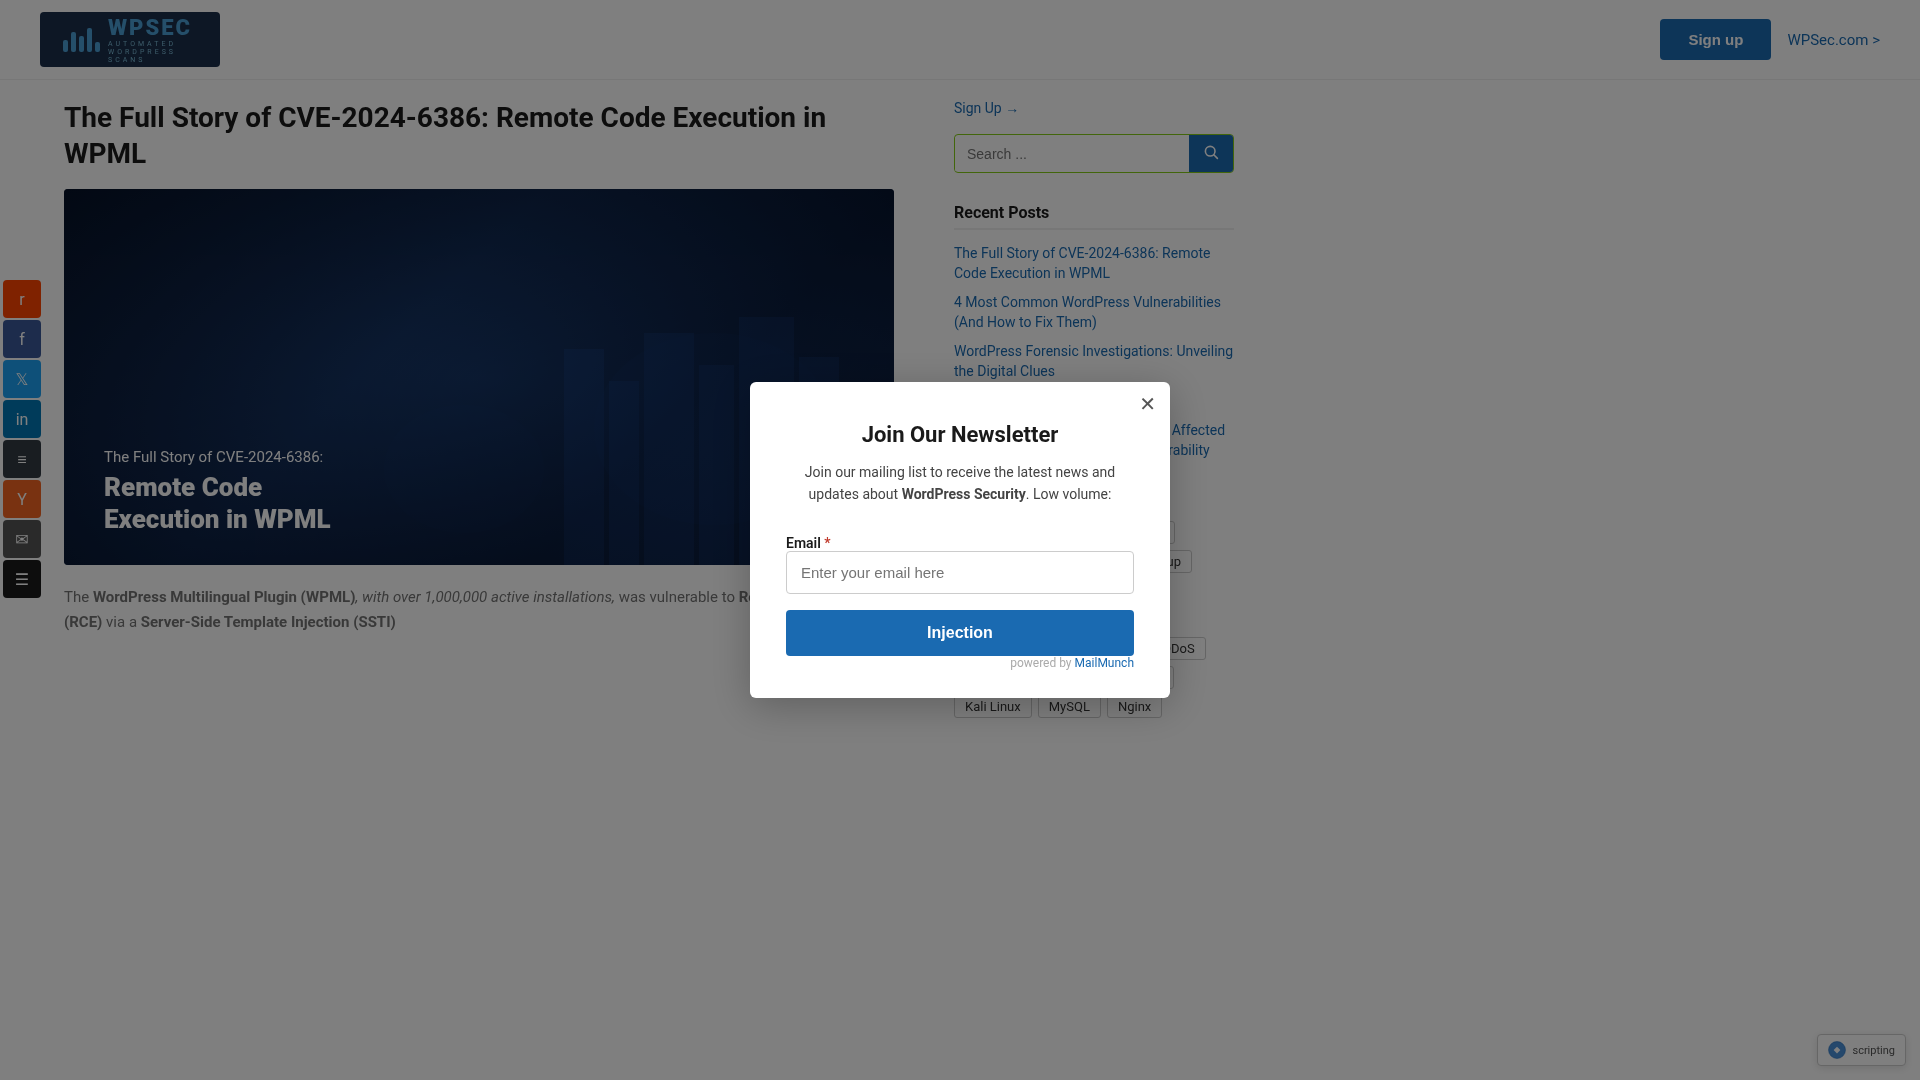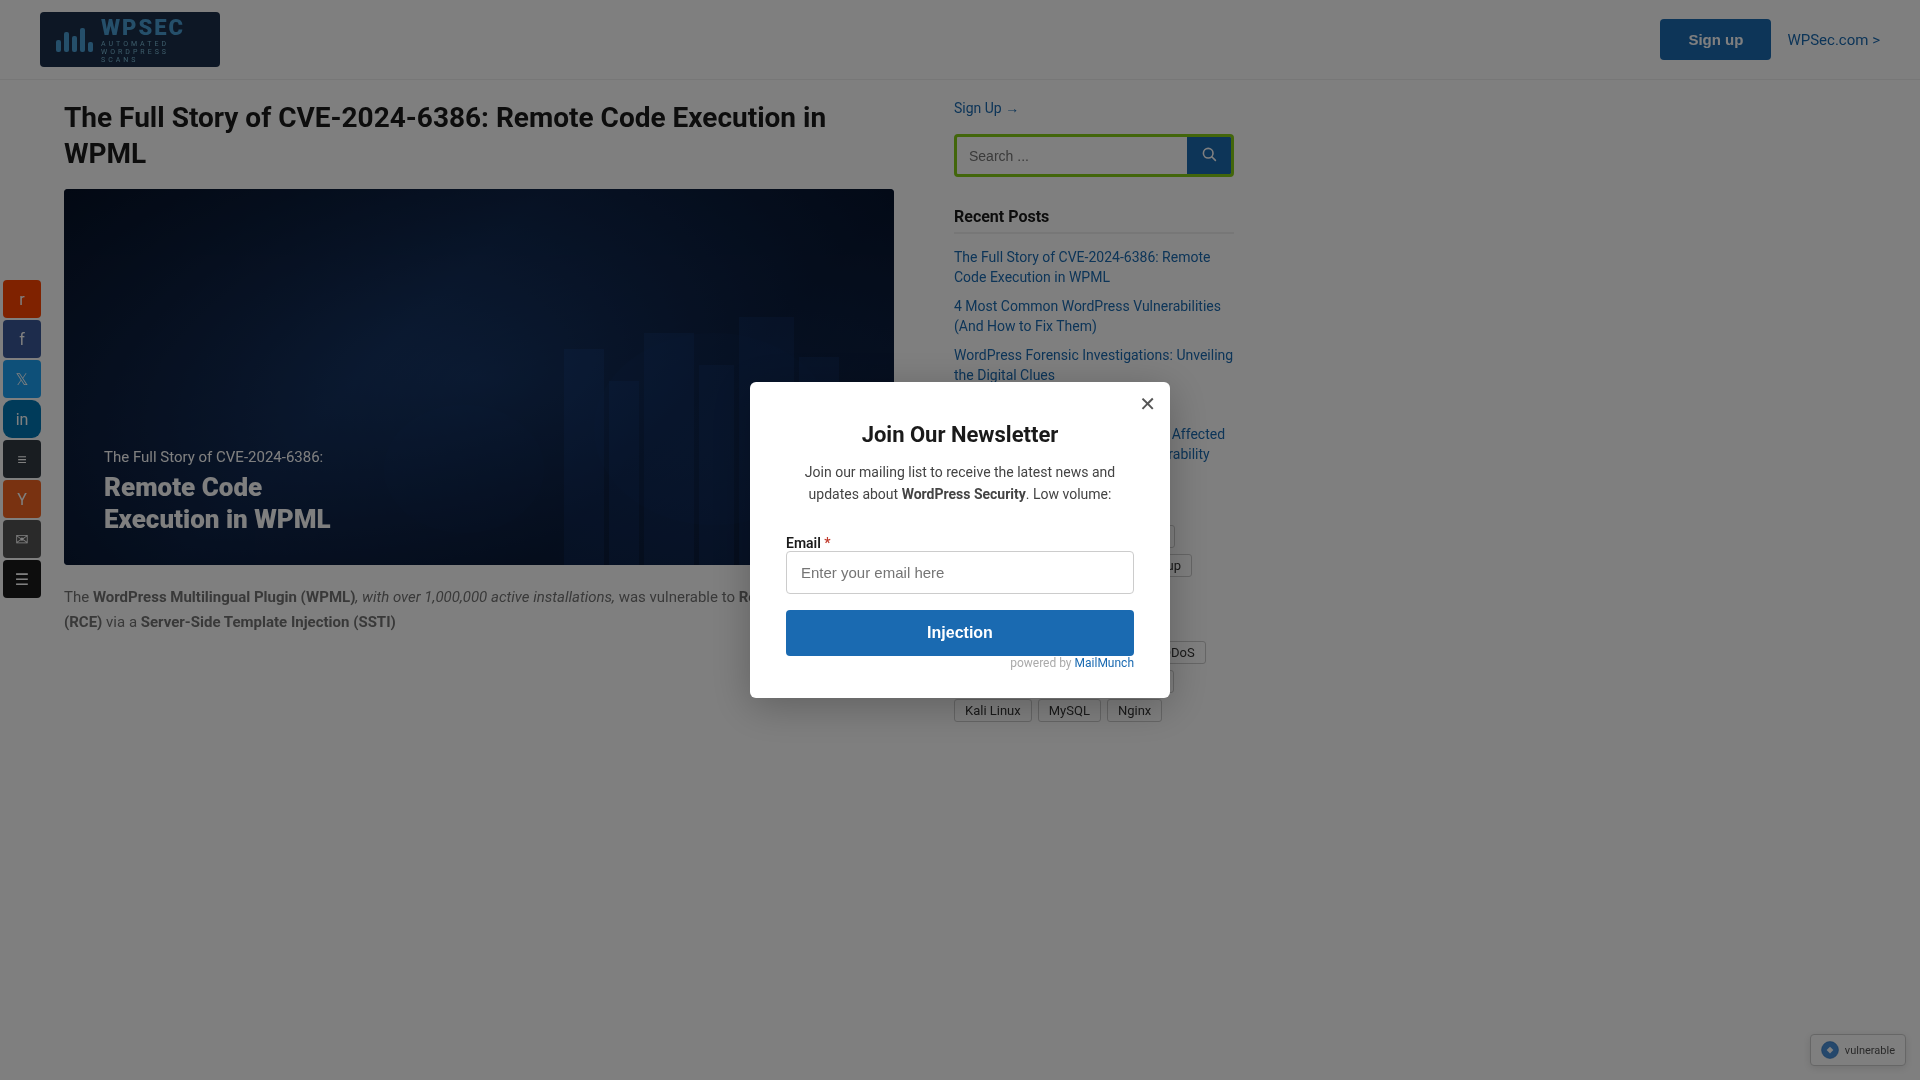--- a/index.html
+++ b/index.html
@@ -7,21 +7,21 @@
 
     
     .site-header {
       display: flex; align-items: center; justify-content: space-between;
       padding: 12px 40px; border-bottom: 1px solid #eee;
     }
     .site-logo { display: flex; align-items: center; gap: 8px; }
     .logo-graphic {
       width: 180px; height: 55px; background: #1a2e4a;
       display: flex; align-items: center; justify-content: center;
-      border-radius: 4px; padding: 6px 16px;
+      border-radius: 4px; padding: 6px 23px;
     }
     .logo-bars { display: flex; gap: 3px; align-items: flex-end; margin-right: 8px; }
     .logo-bar { background: #4a9fd4; width: 5px; border-radius: 2px; }
     .logo-bar:nth-child(1) { height: 12px; }
     .logo-bar:nth-child(2) { height: 20px; }
     .logo-bar:nth-child(3) { height: 16px; }
     .logo-bar:nth-child(4) { height: 24px; }
     .logo-bar:nth-child(5) { height: 10px; }
     .logo-text { display: flex; flex-direction: column; }
     .logo-wpsec { color: #4a9fd4; font-size: 22px; font-weight: 900; letter-spacing: 2px; }
@@ -43,21 +43,21 @@
       padding-top: 200px; gap: 0;
       flex-shrink: 0;
     }
     .social-btn {
       width: 38px; height: 38px; display: flex; align-items: center; justify-content: center;
       cursor: pointer; border-radius: 4px; margin-bottom: 2px; font-size: 16px; color: #fff;
     }
     .social-btn.reddit { background: #ff4500; }
     .social-btn.facebook { background: #3b5998; }
     .social-btn.twitter { background: #1da1f2; }
-    .social-btn.linkedin { background: #0077b5; border-radius: 9px; }
+    .social-btn.linkedin { background: #0077b5; }
     .social-btn.buffer { background: #323b43; }
     .social-btn.yc { background: #f26522; }
     .social-btn.email { background: #555; }
     .social-btn.sumo { background: #1a1a1a; }
 
     
     .main-content { flex: 1; padding: 20px 30px 40px 20px; max-width: 900px; }
     .article-date { color: #c0392b; font-size: 13px; margin-bottom: 10px; }
     .article-title { font-size: 28px; font-weight: 700; color: #1a1a1a; line-height: 1.3; margin-bottom: 16px; }
     .article-image {
@@ -79,21 +79,21 @@
     .article-body { font-size: 15px; line-height: 1.7; color: #737373; }
     .article-body b { font-weight: 700; }
     .article-body em { font-style: italic; }
 
     
     .right-sidebar { width: 310px; flex-shrink: 0; padding: 20px 20px 40px 10px; }
     .sidebar-signup {
       font-size: 14px; color: #1a6ab1; margin-bottom: 18px; cursor: pointer; text-decoration: none; display: block;
     }
     .search-box {
-      display: flex; align-items: center; border: 3px solid #84cc16; border-radius: 4px;
+      display: flex; align-items: center; border: 1px solid #84cc16; border-radius: 4px;
       overflow: hidden; margin-bottom: 30px;
     }
     .search-input {
       flex: 1; border: none; padding: 9px 12px; font-size: 14px; outline: none;
     }
     .search-btn {
       background: #1a6ab1; border: none; padding: 9px 14px; cursor: pointer; color: #fff;
     }
     .sidebar-section-title { font-size: 16px; font-weight: 700; color: #1a1a1a; margin-bottom: 14px; border-bottom: 2px solid #eee; padding-bottom: 6px; }
     .recent-posts-list { list-style: none; margin-bottom: 30px; }
@@ -288,14 +288,14 @@
     </div>
   </aside>
 
 </div>
 
 <div class="recaptcha-badge">
   <svg width="18" height="18" viewBox="0 0 64 64">
     <circle cx="32" cy="32" r="30" fill="#4a90d9" stroke="#2a70b9" stroke-width="2"></circle>
     <path d="M20 32 L32 20 L44 32 L32 44 Z" fill="white"></path>
   </svg>
-  <span>vulnerable</span>
+  <span>scripting</span>
 </div>
 
 </body></html>

